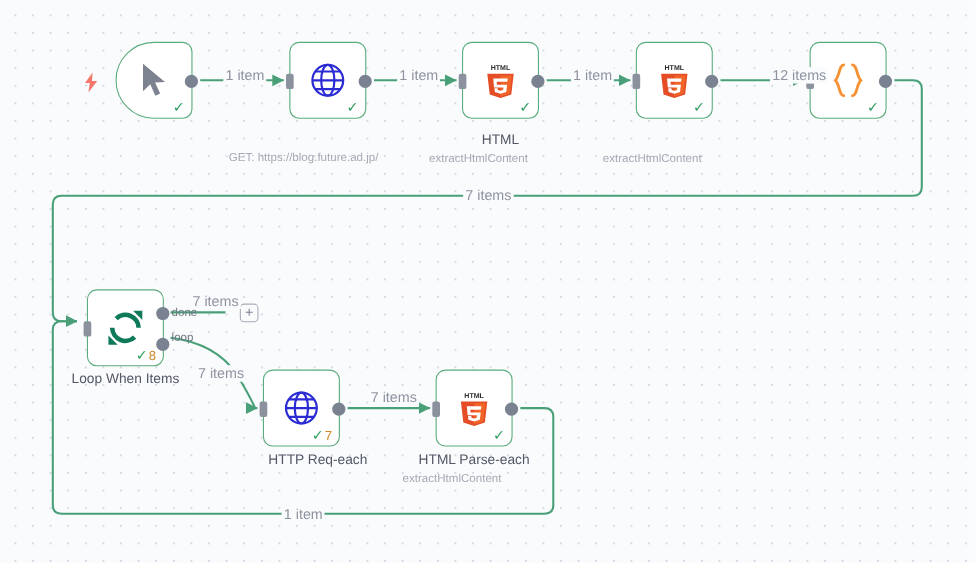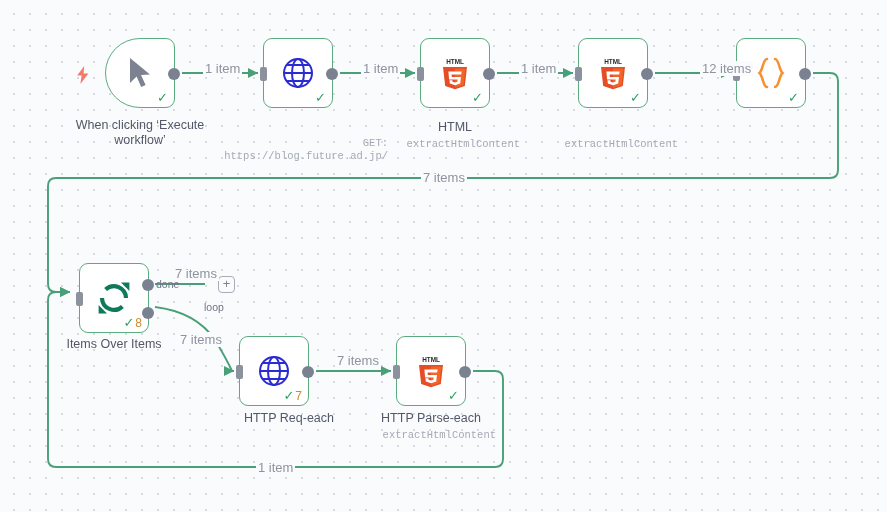--- a/index.html
+++ b/index.html
@@ -67,25 +67,24 @@
   .nlabel {
     position: absolute;
     text-align: center;
     font-size: 12.5px;
     color: #525867;
     line-height: 15px;
     font-weight: 400;
   }
   .nsub {
     position: absolute;
-    text-align: right;
+    text-align: left;
     font-size: 10.5px;
     color: #a4a9b4;
     line-height: 13px;
-    font-family: Liberation Mono, monospace;
   }
 
   
   .elabel {
     position: absolute;
     font-size: 13px;
     color: #8d93a0;
     white-space: nowrap;
     background: #fafbfc;
     padding: 0 2px;
@@ -169,21 +168,20 @@
     <div class="icon-wrap">
       <svg width="26" height="32" viewBox="0 0 26 32" xmlns="http://www.w3.org/2000/svg">
         <path d="M3,1 L3,26 L9.6,19.6 L14.2,30 L18.6,28 L14,18 L23,17.6 Z" fill="#7c8290"></path>
       </svg>
     </div>
     <div class="ok">
       <span>✓</span>
     </div>
     <div class="port-out"></div>
   </div>
-  <div class="nlabel" style="left:60px; top:118px; width:160px;">When clicking ‘Execute workflow’</div>
 
   <div class="node" style="left:263px; top:38px;">
     <div class="icon-wrap">
       <svg width="34" height="34" viewBox="0 0 34 34" xmlns="http://www.w3.org/2000/svg">
         <g fill="none" stroke="#2b2bd4" stroke-width="2">
           <circle cx="17" cy="17" r="14"></circle>
           <ellipse cx="17" cy="17" rx="6" ry="14"></ellipse>
           <line x1="3" y1="17" x2="31" y2="17"></line>
           <line x1="5.6" y1="9" x2="28.4" y2="9"></line>
           <line x1="5.6" y1="25" x2="28.4" y2="25"></line>
@@ -265,23 +263,23 @@
       </svg>
     </div>
     <div class="ok">
       <span>✓</span>
       <span class="cnt">8</span>
     </div>
     <div class="port-in"></div>
     <div class="port-out o1"></div>
     <div class="port-out o2"></div>
   </div>
-  <div class="nlabel" style="left:54px; top:337px; width:120px;">Items Over Items</div>
+  <div class="nlabel" style="left:54px; top:337px; width:120px;">Loop When Items</div>
   <div class="plabel" style="left:156px; top:278px;">done</div>
-  <div class="plabel" style="left:156px; top:301px;margin-left:48px;">loop</div>
+  <div class="plabel" style="left:156px; top:301px;">loop</div>
 
   <div class="node" style="left:239px; top:336px;">
     <div class="icon-wrap">
       <svg width="34" height="34" viewBox="0 0 34 34" xmlns="http://www.w3.org/2000/svg">
         <g fill="none" stroke="#2b2bd4" stroke-width="2">
           <circle cx="17" cy="17" r="14"></circle>
           <ellipse cx="17" cy="17" rx="6" ry="14"></ellipse>
           <line x1="3" y1="17" x2="31" y2="17"></line>
           <line x1="5.6" y1="9" x2="28.4" y2="9"></line>
           <line x1="5.6" y1="25" x2="28.4" y2="25"></line>
@@ -307,21 +305,21 @@
                  L20.2,27.6 L15,29.2 L9.8,27.6 L9.5,24.2 L12.4,24.2 L12.6,25.8
                  L15,26.5 L17.4,25.8 L17.7,23.6 L9.1,23.6 Z" fill="#ffffff"></path>
       </svg>
     </div>
     <div class="ok">
       <span>✓</span>
     </div>
     <div class="port-in"></div>
     <div class="port-out"></div>
   </div>
-  <div class="nlabel" style="left:361px; top:411px; width:140px;">HTTP Parse-each</div>
+  <div class="nlabel" style="left:361px; top:411px; width:140px;">HTML Parse-each</div>
   <div class="nsub" style="left:366px; top:429px; width:130px;">extractHtmlContent</div>
 
   <div class="plus-btn" style="left:218px; top:276px;">+</div>
 
   <div class="elabel" style="left:203px; top:61px;">1 item</div>
   <div class="elabel" style="left:361px; top:61px;">1 item</div>
   <div class="elabel" style="left:519px; top:61px;">1 item</div>
   <div class="elabel" style="left:700px; top:61px;">12 items</div>
   <div class="elabel" style="left:421px; top:170px;">7 items</div>
   <div class="elabel" style="left:173px; top:266px;">7 items</div>

